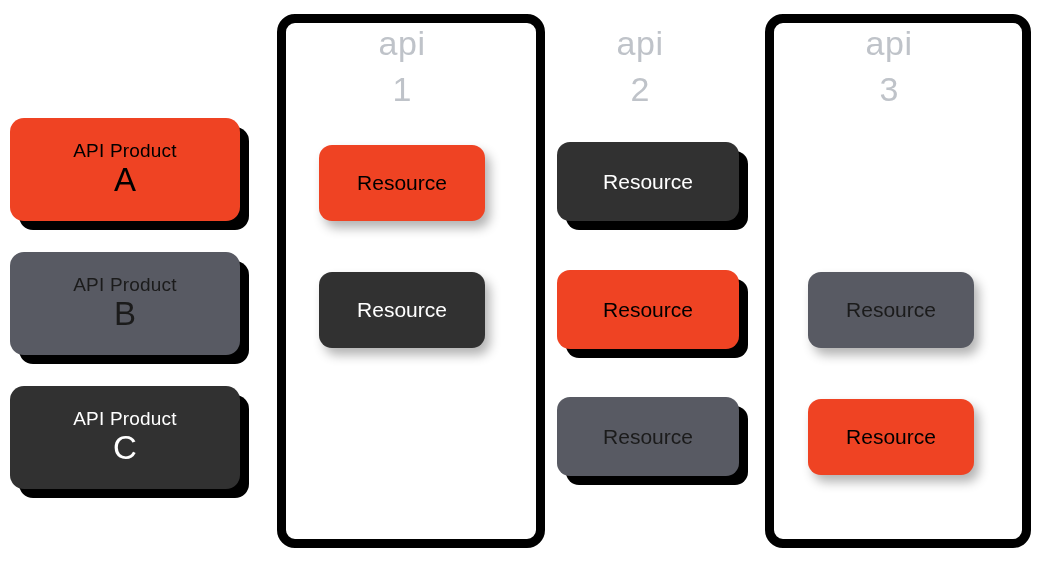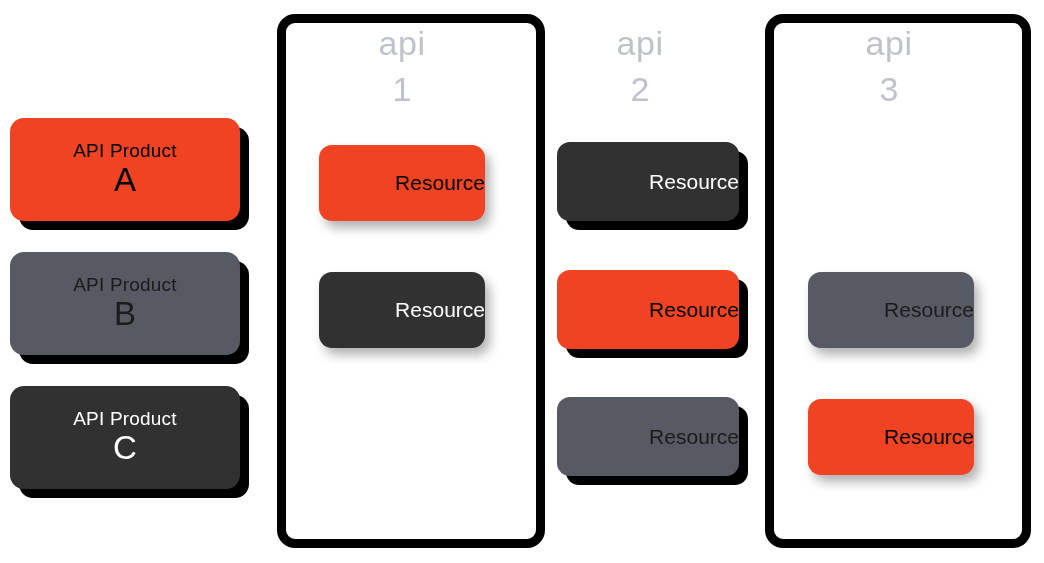--- a/index.html
+++ b/index.html
@@ -69,21 +69,21 @@
     margin-top: 12px;
   }
 
   
   .resource {
     position: absolute;
     border-radius: 13px;
     box-sizing: border-box;
     display: flex;
     align-items: center;
-    justify-content: flex-end;
+    justify-content: center;
     font-size: 21px;
     white-space: nowrap;
   }
   .resource.shadow-soft {
     box-shadow: 5px 7px 11px rgba(0, 0, 0, 0.30);
   }
   .resource.shadow-hard {
     box-shadow: 9px 9px 0 0 #000000;
   }
 </style>

